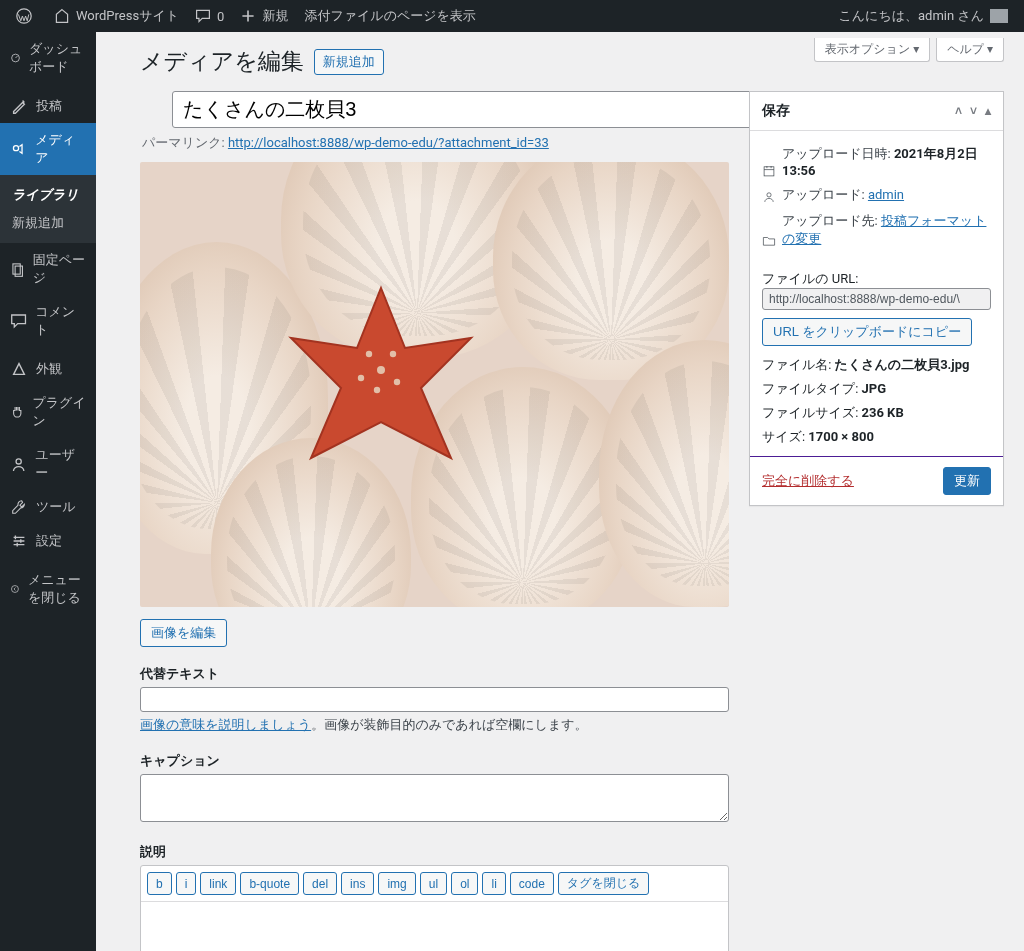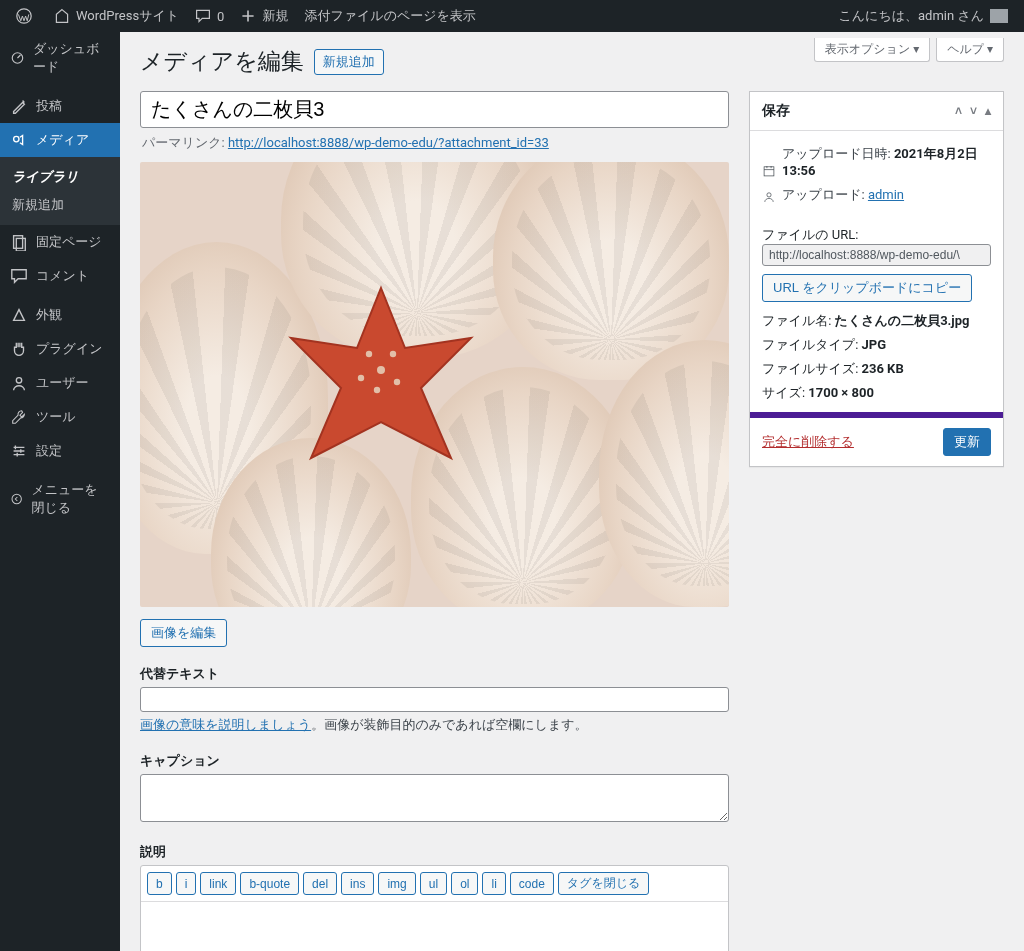--- a/index.html
+++ b/index.html
@@ -5,42 +5,42 @@
   html,body{margin:0;padding:0;font-family:-apple-system,BlinkMacSystemFont,"Segoe UI",Roboto,sans-serif;font-size:13px;color:#1d2327;background:#f0f0f1;height:100%;}
   *{box-sizing:border-box;}
   a{color:#2271b1;text-decoration:underline;cursor:pointer;}
   
   #adminbar{position:relative;height:32px;background:#1d2327;color:#c3c4c7;display:flex;align-items:center;font-size:13px;padding:0 8px;}
   #adminbar .ab-item{display:flex;align-items:center;padding:0 8px;height:32px;color:#c3c4c7;cursor:pointer;}
   #adminbar .spacer{flex:1;}
   #adminbar svg{width:16px;height:16px;fill:currentColor;margin-right:6px;}
   #adminbar .mail{width:18px;height:14px;background:#9da3a8;margin-left:6px;}
   
-  #adminmenu{position:absolute;top:32px;left:0;width:120px;background:#1d2327;color:#c3c4c7;height:calc(100% - 32px);font-size:13px;}
+  #adminmenu{position:absolute;top:32px;left:0;width:96px;background:#1d2327;color:#c3c4c7;height:calc(100% - 32px);font-size:13px;}
   #adminmenu .menu-item{display:flex;align-items:center;padding:8px 10px;cursor:pointer;}
   #adminmenu .menu-item svg{width:18px;height:18px;fill:#9ca2a7;margin-right:8px;}
   #adminmenu .menu-item.current{background:#2271b1;color:#fff;position:relative;}
   #adminmenu .menu-item.current svg{fill:#fff;}
   #adminmenu .menu-item.current::after{content:"";position:absolute;right:-8px;top:50%;transform:translateY(-50%);border:8px solid transparent;border-right-color:#f0f0f1;}
   #adminmenu .submenu{background:#2c3338;padding:6px 0;}
   #adminmenu .submenu .sub-item{padding:5px 12px;color:#c3c4c7;cursor:pointer;font-size:13px;}
   #adminmenu .submenu .sub-item.current{color:#fff;font-weight:600;font-style:italic;}
   #adminmenu .separator{height:5px;}
   
   #wpcontent{margin-left:120px;padding:0;}
   #wpbody{padding:10px 20px 40px 20px;}
   .page-head{display:flex;align-items:center;margin:4px 0 14px 0;}
   .page-head h1{font-size:23px;font-weight:400;margin:0 10px 0 0;}
   .page-head .add-new{border:1px solid #2271b1;color:#2271b1;background:#f6f7f7;padding:3px 8px;font-size:13px;border-radius:3px;cursor:pointer;}
   .screen-meta{position:absolute;top:38px;right:20px;display:flex;gap:6px;}
   .screen-meta .tab{border:1px solid #c3c4c7;border-top:none;background:#fff;padding:3px 10px;font-size:12px;color:#646970;cursor:pointer;border-radius:0 0 3px 3px;}
   .two-col{display:flex;gap:20px;align-items:flex-start;}
   .col-main{flex:1;}
   .col-side{width:255px;}
-  .title-input{width:100%;font-size:20px;padding:6px 10px;border:1px solid #8c8f94;border-radius:3px;background:#fff;}
+  .title-input{width:100%;font-size:20px;padding:6px 10px;border:1px solid #8c8f94;border-radius:3px;background:#fff;margin-left:32px;}
   .permalink{margin:6px 2px 10px 2px;font-size:13px;color:#646970;}
   .media-img{width:100%;height:445px;border-radius:2px;overflow:hidden;position:relative;background:#e6d4c8;}
   .btn{border:1px solid #2271b1;color:#2271b1;background:#f6f7f7;padding:4px 10px;font-size:13px;border-radius:3px;cursor:pointer;}
   .btn-primary{background:#2271b1;color:#fff;border-color:#2271b1;}
   .field-label{font-weight:700;margin:18px 0 4px 0;font-size:13px;}
   .text-input{width:100%;padding:4px 8px;border:1px solid #8c8f94;border-radius:3px;background:#fff;font-size:13px;}
   .help{font-size:13px;color:#3c434a;margin-top:4px;}
   .textarea{width:100%;min-height:48px;padding:6px 8px;border:1px solid #8c8f94;border-radius:3px;background:#fff;font-size:13px;resize:vertical;}
   .quicktags{border:1px solid #c3c4c7;border-radius:3px;background:#fff;margin-top:4px;}
   .qt-toolbar{padding:6px;border-bottom:1px solid #dcdcde;display:flex;gap:4px;flex-wrap:wrap;}
@@ -48,21 +48,21 @@
   .qt-area{width:100%;min-height:90px;border:none;padding:6px 8px;font-size:13px;resize:vertical;outline:none;}
   
   .postbox{border:1px solid #c3c4c7;background:#fff;margin-bottom:20px;box-shadow:0 1px 1px rgba(0,0,0,.04);}
   .postbox .hndle{padding:10px 12px;font-size:14px;font-weight:600;border-bottom:1px solid #dcdcde;display:flex;align-items:center;}
   .postbox .hndle .handle-actions{margin-left:auto;display:flex;gap:8px;color:#787c82;}
   .postbox .inside{padding:10px 12px;font-size:13px;}
   .postbox .row{margin:4px 0 8px 0;display:flex;align-items:flex-end;gap:6px;color:#3c434a;}
   .postbox .row svg{width:14px;height:14px;fill:#8c8f94;flex-shrink:0;margin-top:2px;}
   .postbox .row strong{color:#1d2327;}
   .url-input{width:100%;padding:3px 6px;border:1px solid #8c8f94;border-radius:3px;background:#f0f0f1;font-size:12px;color:#50575e;}
-  .postbox .actions{border-top:6px solid #4c1d95;padding:10px 12px;display:flex;align-items:center;}
+  .postbox .actions{border-top:1px solid #4c1d95;padding:10px 12px;display:flex;align-items:center;}
   .delete-link{color:#b32d2e;text-decoration:underline;cursor:pointer;}
   .handle-actions span{cursor:pointer;font-size:12px;}
   
   .shell{position:absolute;border-radius:50% 50% 45% 45%;background:radial-gradient(ellipse at 50% 60%,#f5ece3 20%,#e8d5c5 60%,#d4b9a3 100%);}
   .shell::before{content:"";position:absolute;inset:8%;background:repeating-conic-gradient(from 180deg at 50% 90%,rgba(0,0,0,.06) 0deg 6deg,transparent 6deg 14deg);border-radius:inherit;}
   .star{position:absolute;left:24%;top:26%;width:200px;height:200px;}
   .star svg{width:100%;height:100%;}
 </style>
 </head>
 <body>
@@ -276,20 +276,26 @@
                 </svg>
                 <span><span>アップロード日時:</span> <strong>2021年8月2日 13:56</strong></span>
               </div>
             <div class="row">
                 <svg viewBox="0 0 20 20">
                   <circle cx="10" cy="7" r="3" fill="none" stroke="currentColor"></circle>
                   <path d="M4 17c0-3 3-5 6-5s6 2 6 5" fill="none" stroke="currentColor"></path>
                 </svg>
                 <span><span>アップロード:</span> <a>admin</a></span>
               </div>
+            <div class="row">
+                <svg viewBox="0 0 20 20">
+                  <path d="M2 5h6l2 2h8v9H2z" fill="none" stroke="currentColor"></path>
+                </svg>
+                <span><span>アップロード先:</span> <a>投稿フォーマットの変更</a></span>
+              </div>
             <div style="margin-top:22px;">ファイルの URL:</div>
             <input class="url-input" readonly="" value="http://localhost:8888/wp-demo-edu/\" style="">
             <div style="margin-top:8px;"><button class="btn">URL をクリップボードにコピー</button></div>
             <div style="margin-top:10px;"><span>ファイル名:</span> <strong>たくさんの二枚貝3.jpg</strong></div>
             <div style="margin-top:6px;"><span>ファイルタイプ:</span> <strong>JPG</strong></div>
             <div style="margin-top:6px;"><span>ファイルサイズ:</span> <strong>236 KB</strong></div>
             <div style="margin-top:6px;"><span>サイズ:</span> <strong>1700 × 800</strong></div>
           </div>
           <div class="actions">
             <a class="delete-link">完全に削除する</a>

